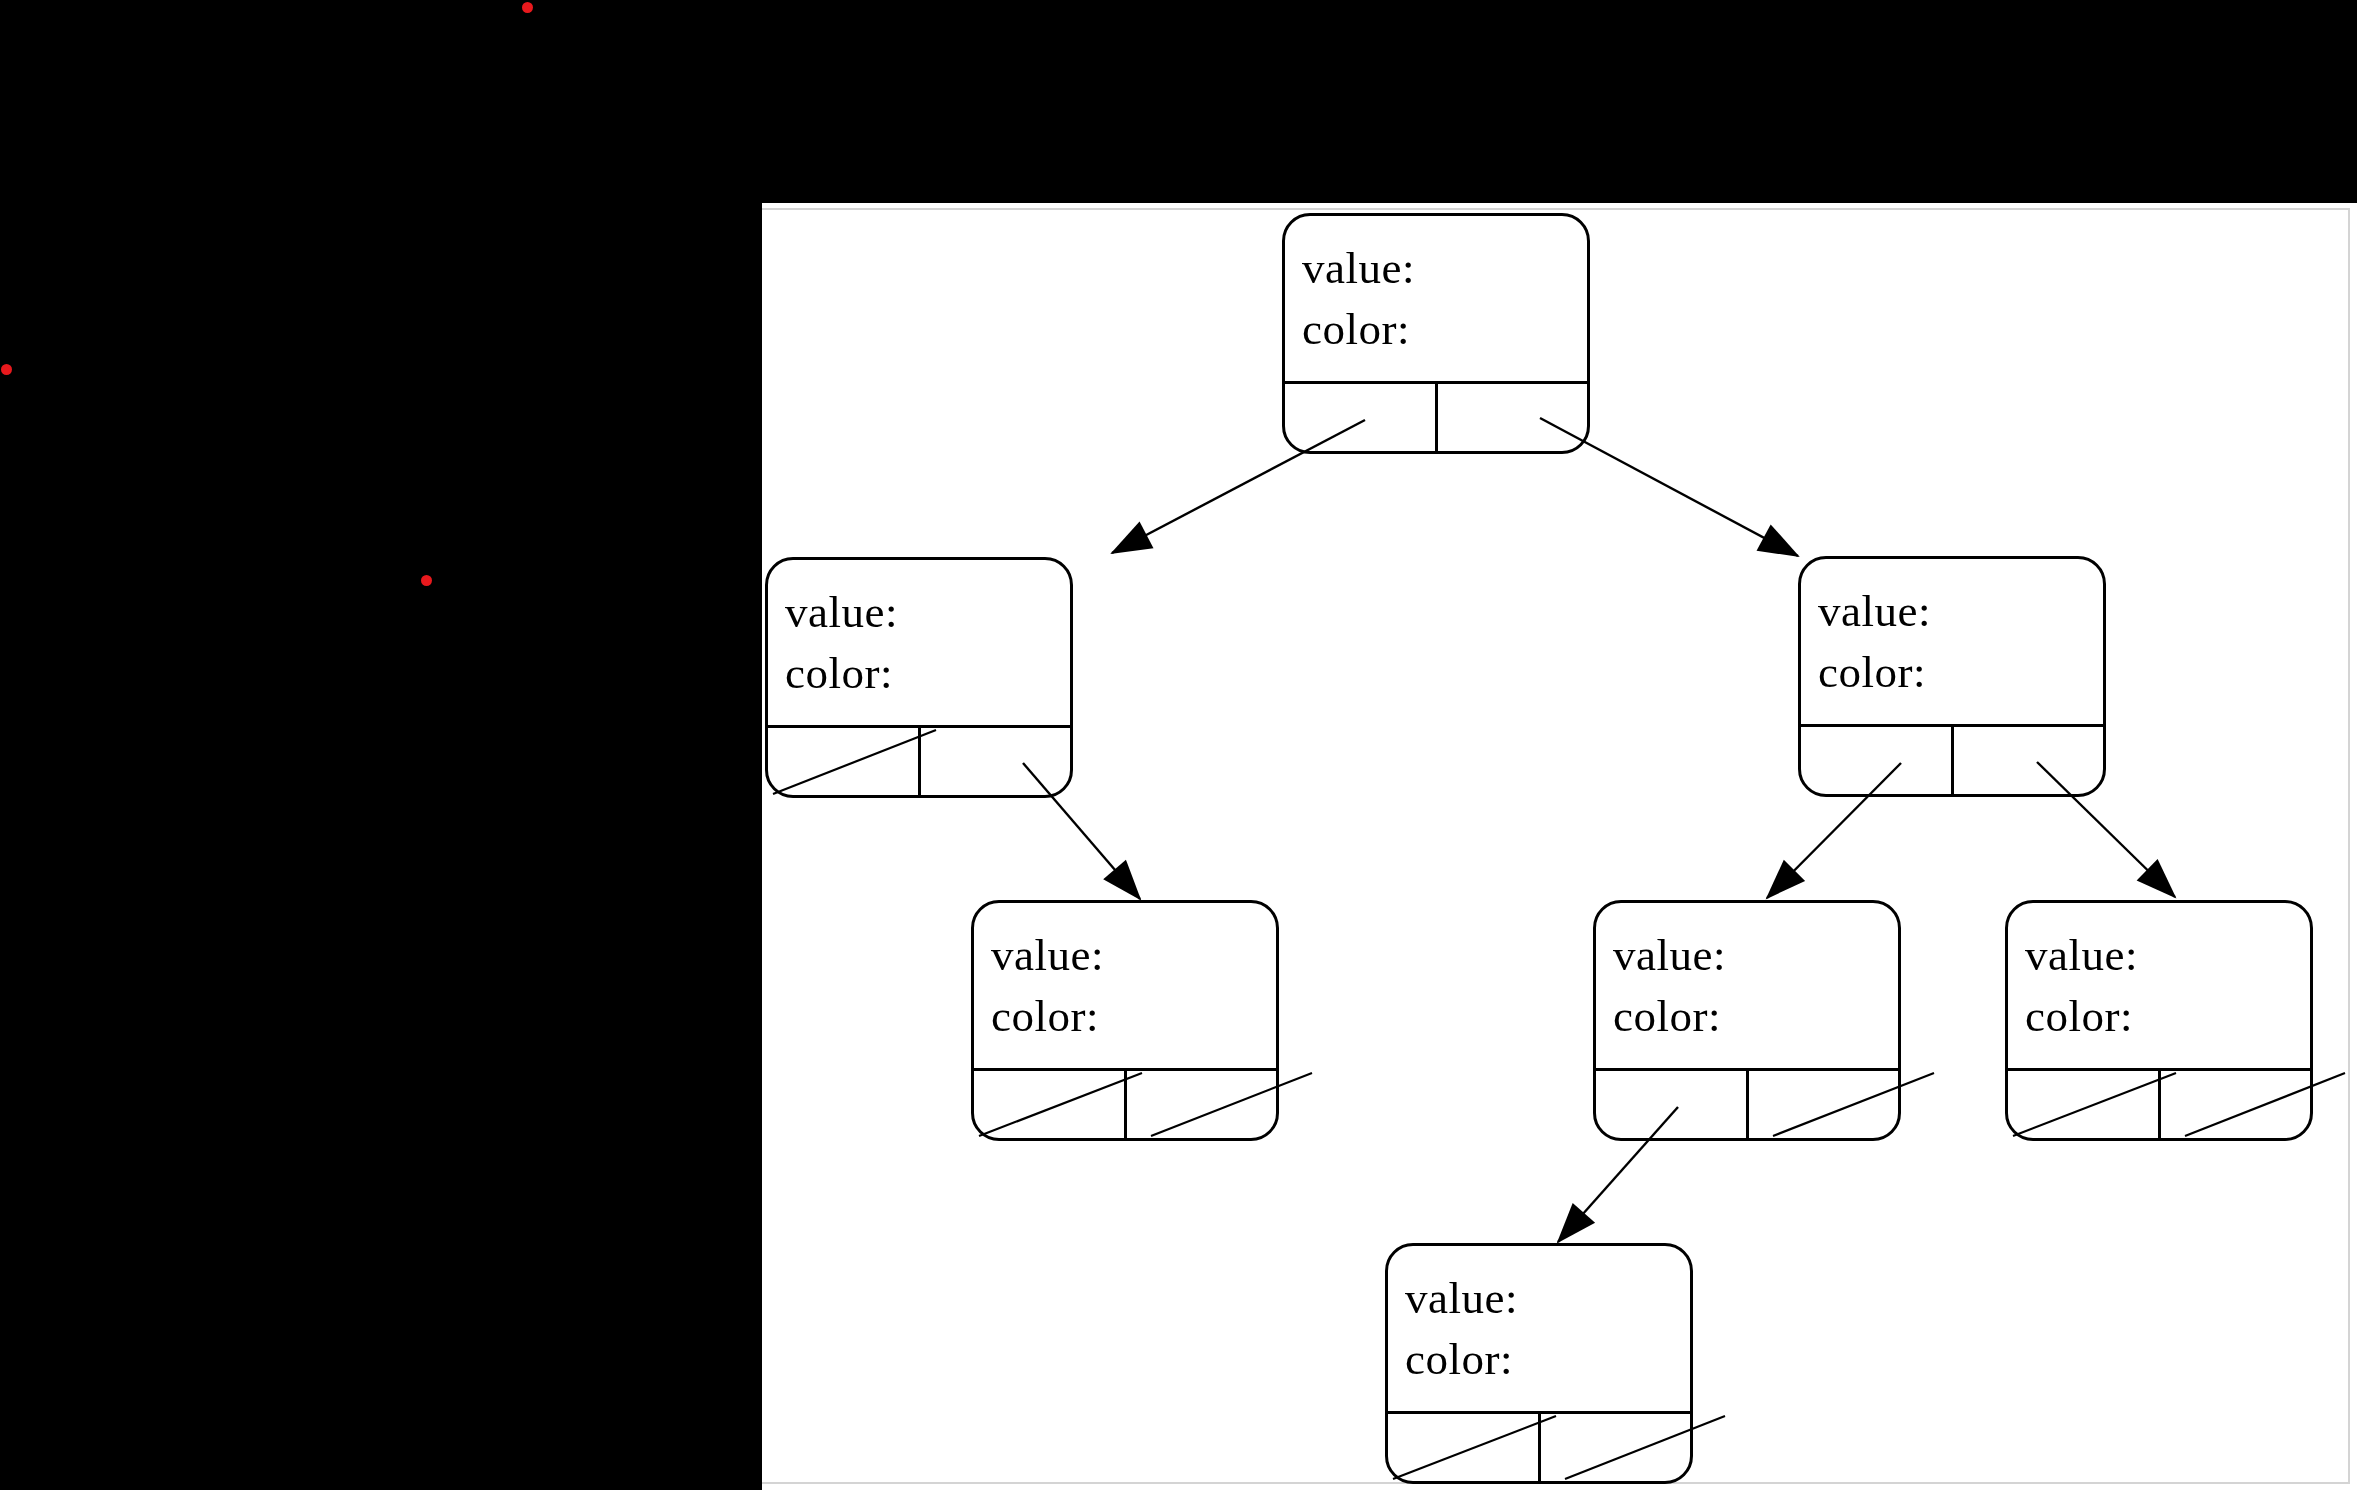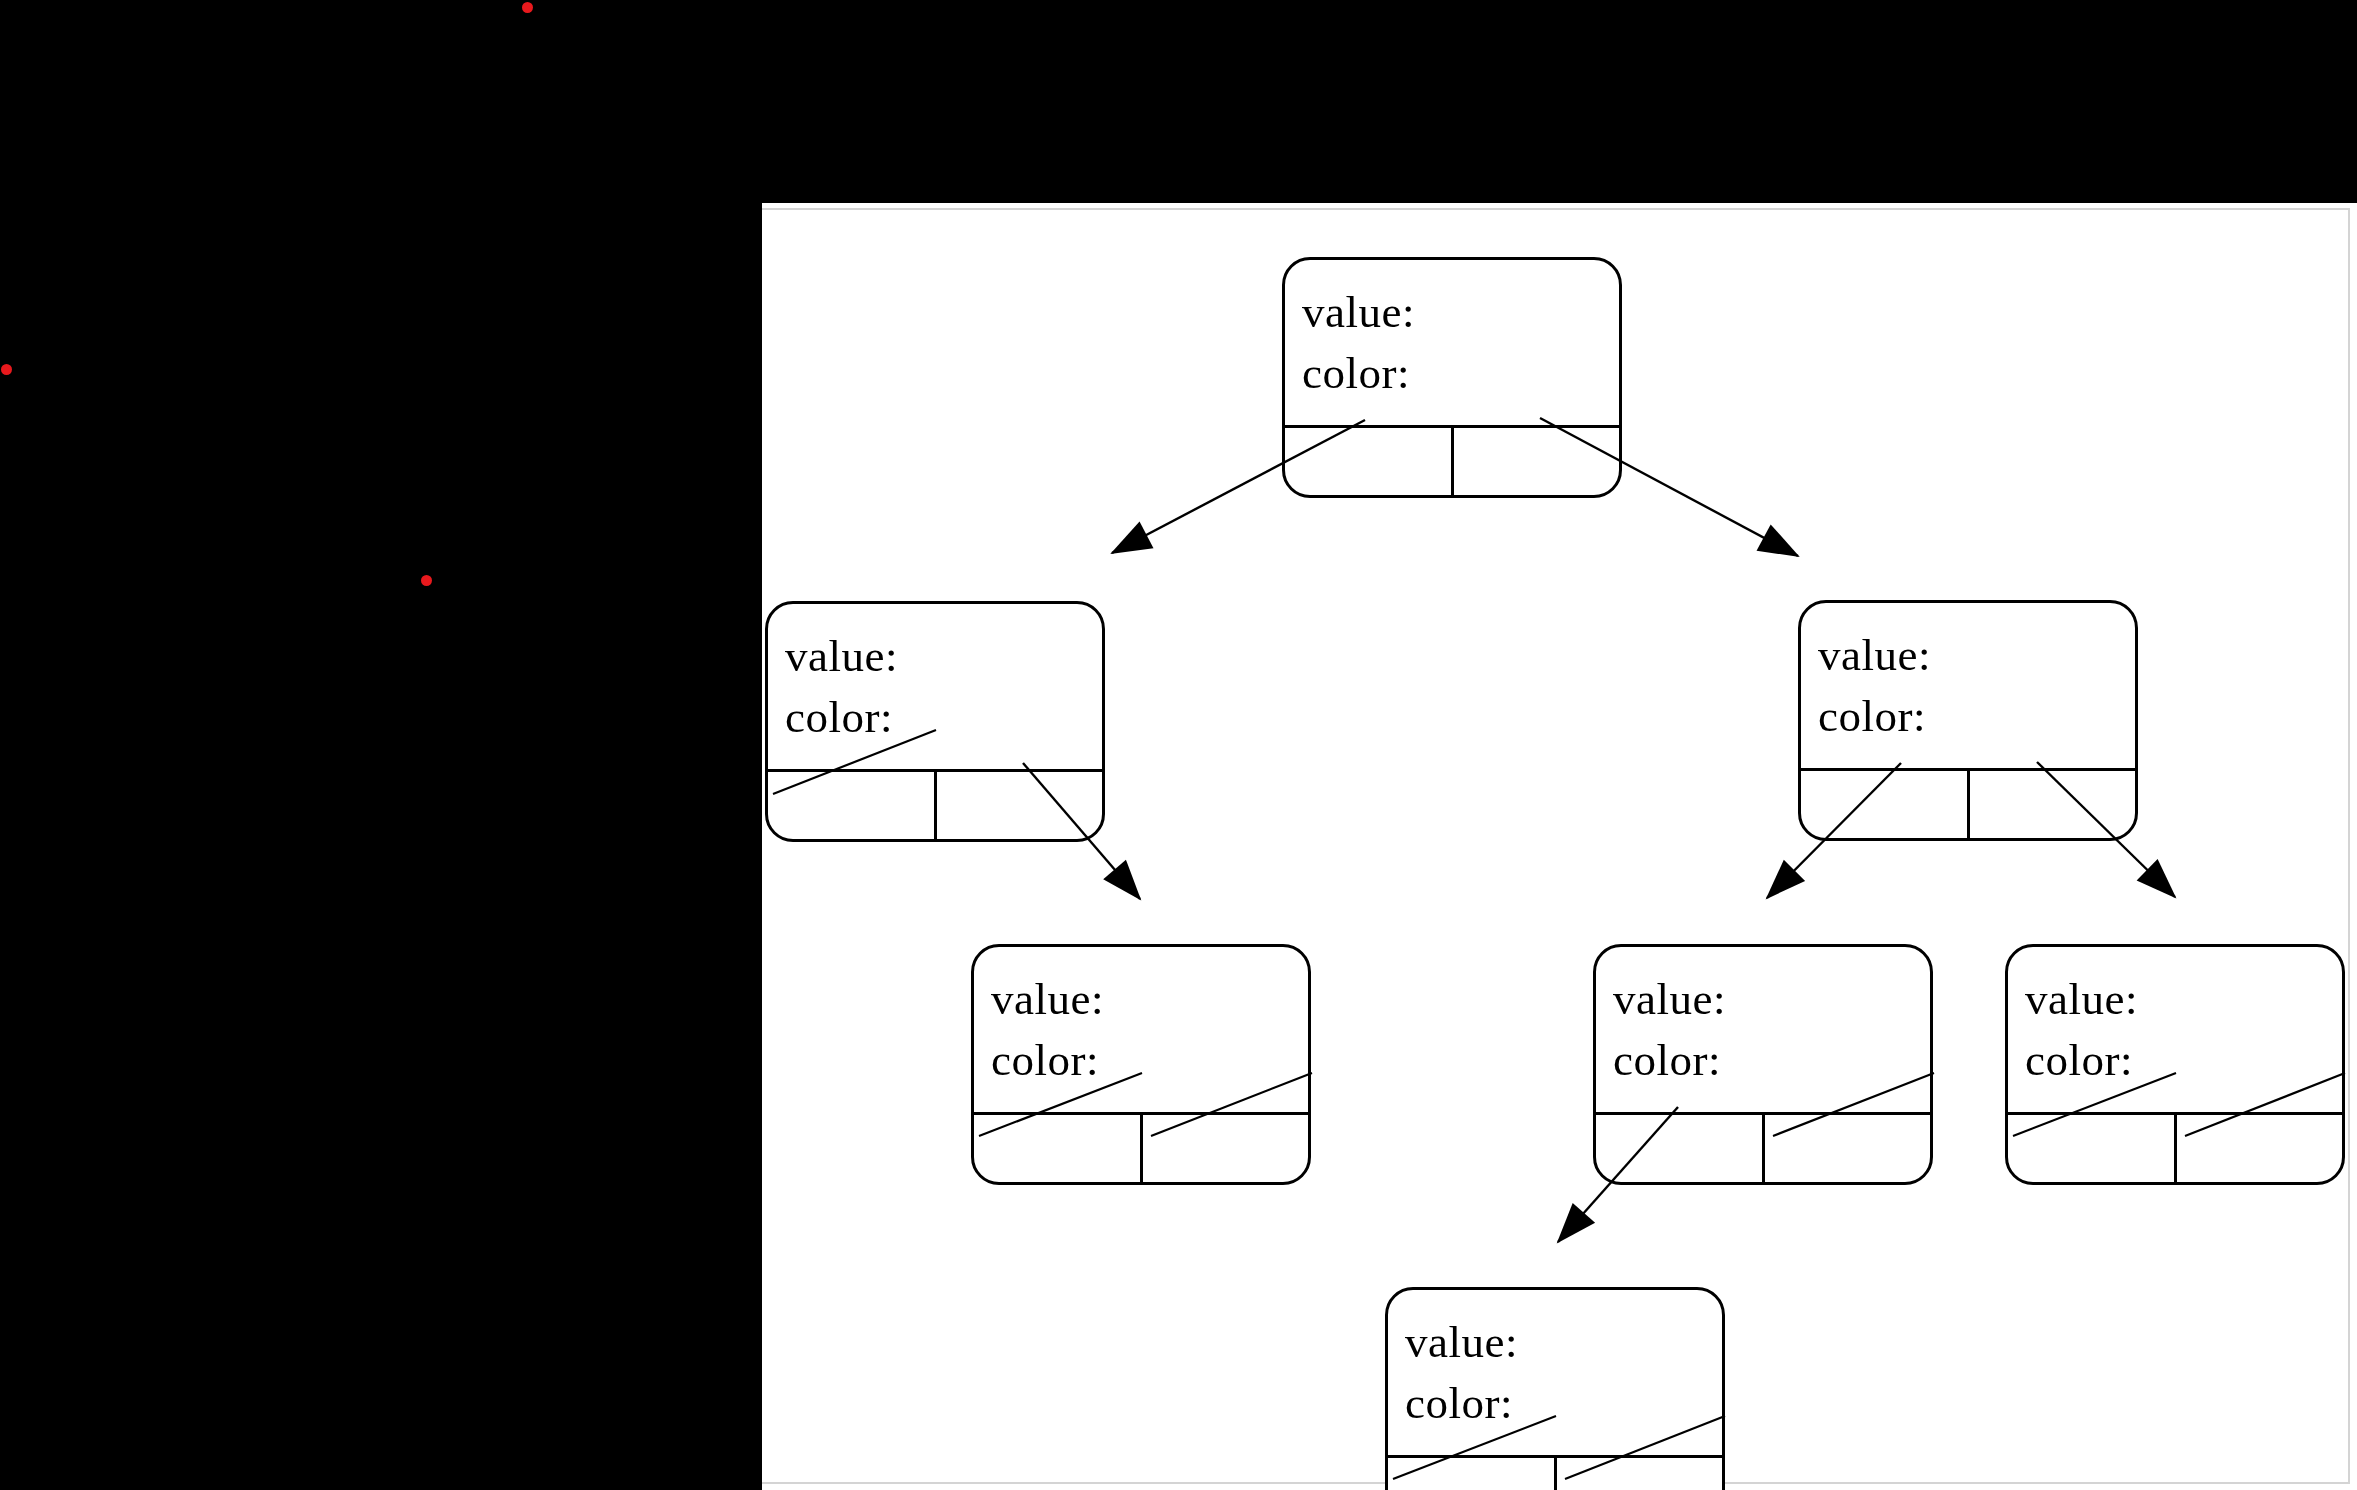--- a/index.html
+++ b/index.html
@@ -30,27 +30,26 @@
   .panel-frame {
     position: absolute;
     left: -6px; top: 5px;
     width: 1594px; height: 1276px;
     border: 2px solid #d4d4d4;
     box-sizing: border-box;
     pointer-events: none;
   }
   .tree-node {
     position: absolute;
-    width: 340px; height: 241px;
+    width: 308px; height: 241px;
     box-sizing: border-box;
     border: 3px solid #000000;
     border-radius: 28px;
     background: #ffffff;
     overflow: hidden;
-    margin-top: 44px;
   }
   .node-text {
     position: absolute;
     left: 17px; top: 22px; right: 8px;
     font-size: 45px;
     line-height: 61px;
     color: #000000;
     letter-spacing: 0.5px;
   }
   .node-pointers {

